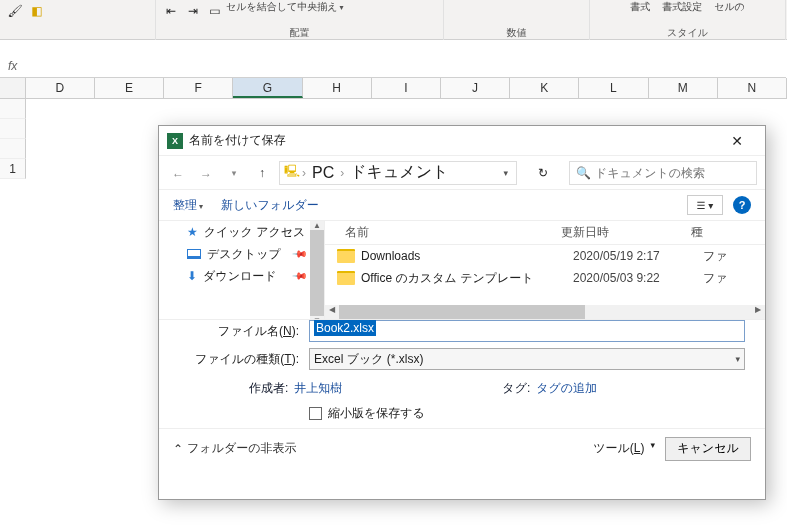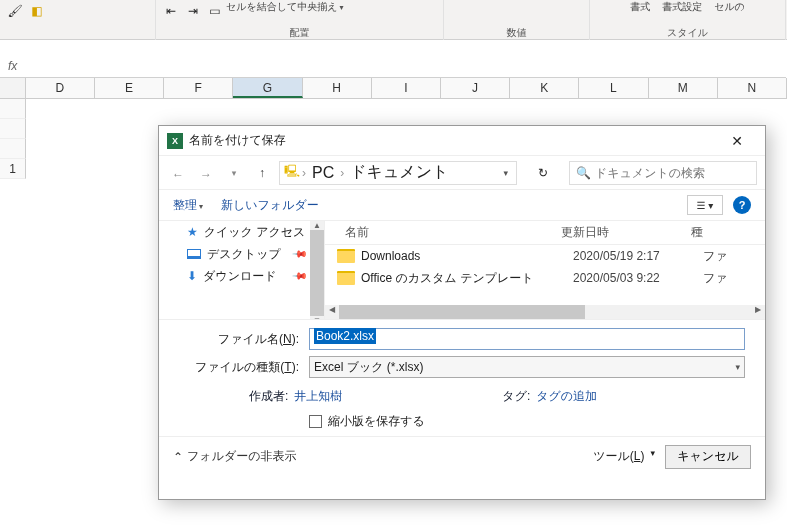--- a/index.html
+++ b/index.html
@@ -75,21 +75,21 @@
   .list-row { display: flex; height: 22px; align-items: center; font-size: 12px; }
   .lr-icon { width: 18px; height: 14px; background: #ffd75e; border-top: 2px solid #e6b800; margin: 0 6px 0 12px; border-radius: 1px; }
   .lr-name { flex: 0 0 212px; }
   .lr-date { flex: 0 0 130px; color: #444; }
   .lr-type { color: #444; }
   .hscroll { height: 14px; background: #f1f1f1; display: flex; margin-top: auto; }
   .hscroll .btn { width: 14px; text-align: center; font-size: 8px; color: #666; }
   .hscroll .thumb { flex: 0 0 246px; background: #c8c8c8; }
   .hscroll .track { flex: 1; }
 
-  .dlg-form { padding: 8px 20px 6px 10px; display: grid; grid-template-columns: 140px 1fr; row-gap: 6px; align-items: center; }
+  .dlg-form { padding: 0 20px 6px 10px; display: grid; grid-template-columns: 140px 1fr; row-gap: 6px; align-items: center; }
   .form-label { text-align: right; padding-right: 10px; font-size: 12px; }
   .form-input { width: 100%; height: 22px; border: 1px solid #7a9ecb; padding: 0 4px; font-size: 12px; }
   .form-input.sel-text { background: #fff; }
   .form-input .selected { background: #0067c0; color: #fff; padding: 1px 2px; }
   .form-select { display: flex; align-items: center; border: 1px solid #aaa; height: 22px; padding: 0 4px; font-size: 12px; background: #f6f6f6; }
   .form-select .dd { margin-left: auto; font-size: 9px; color: #555; }
 
   .meta-row { display: flex; padding: 4px 20px 2px 90px; gap: 40px; font-size: 12px; }
   .meta-label { color: #0f172a; margin-right: 6px; }
   .meta-link { color: #1a4e9c; cursor: pointer; }

